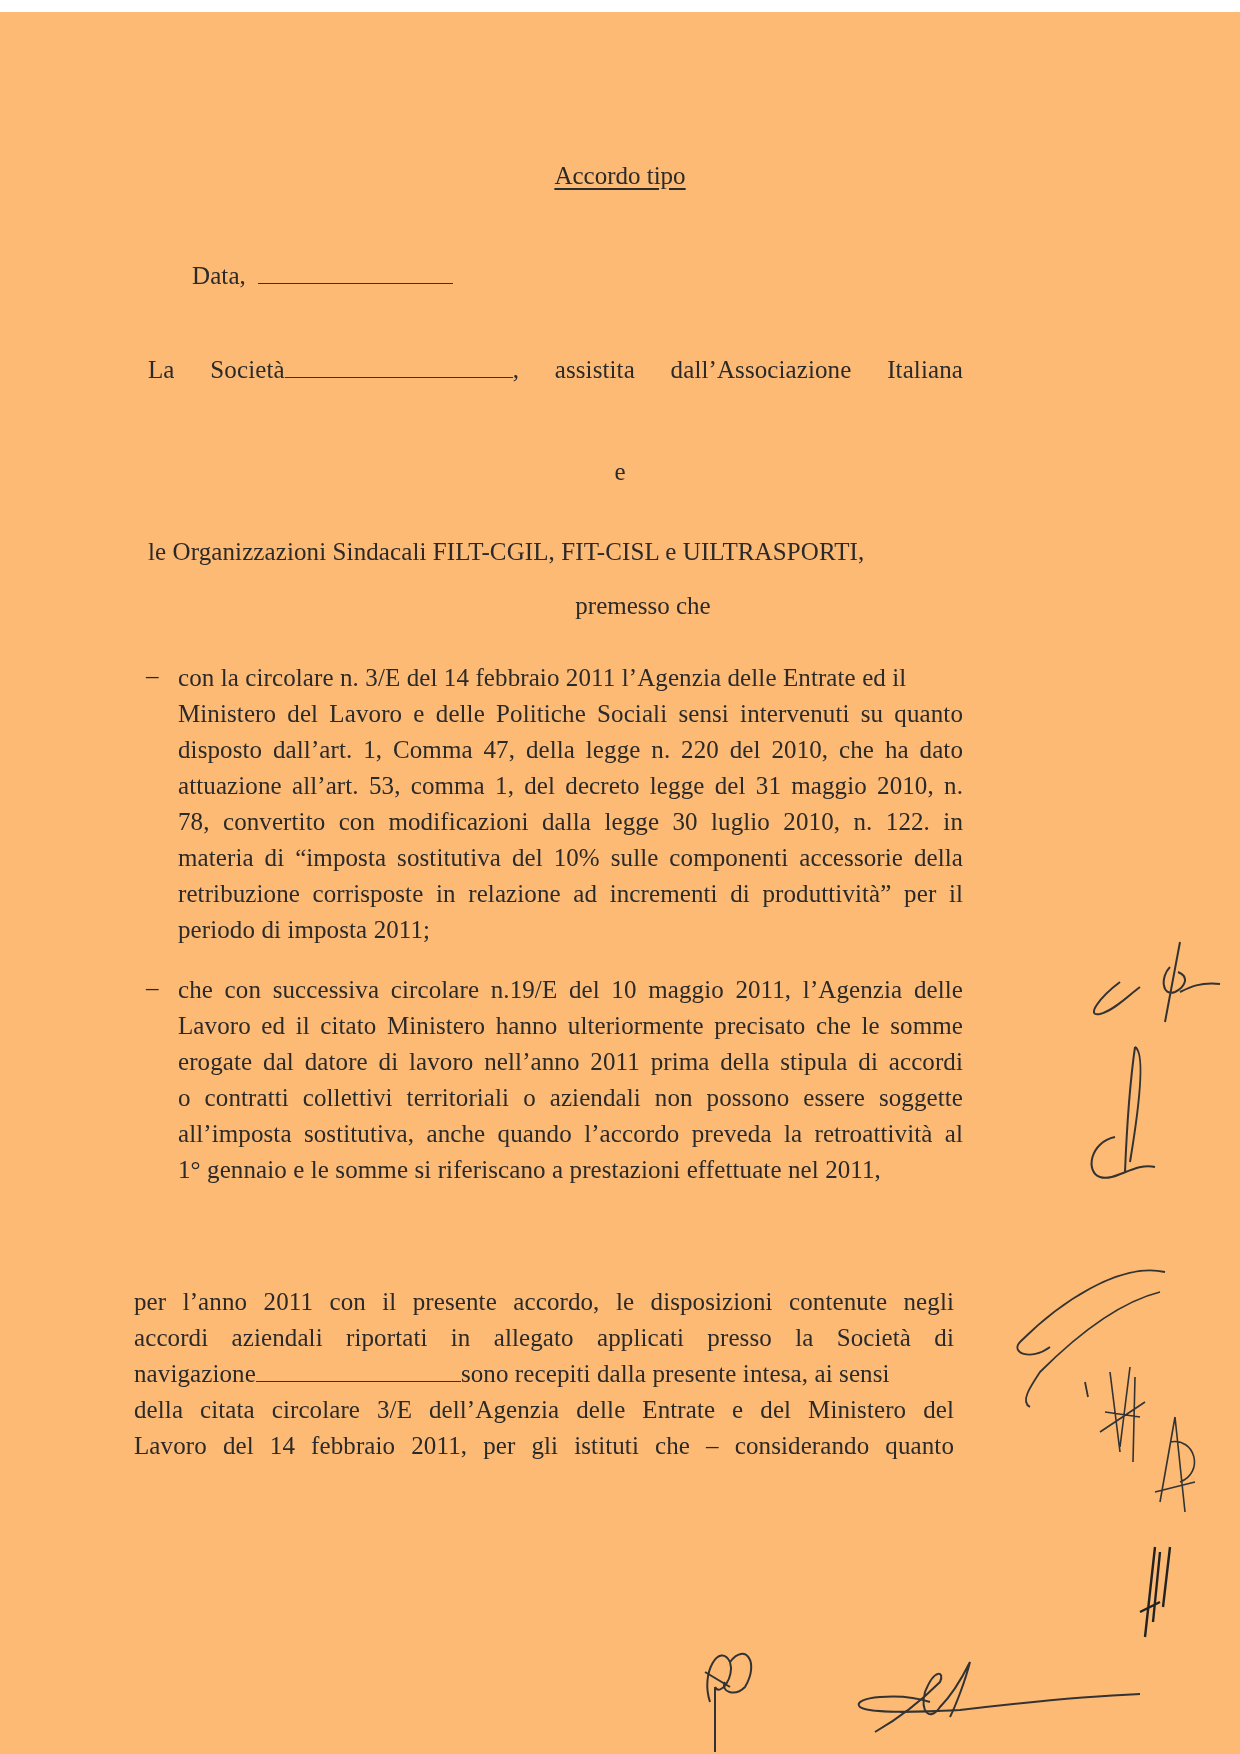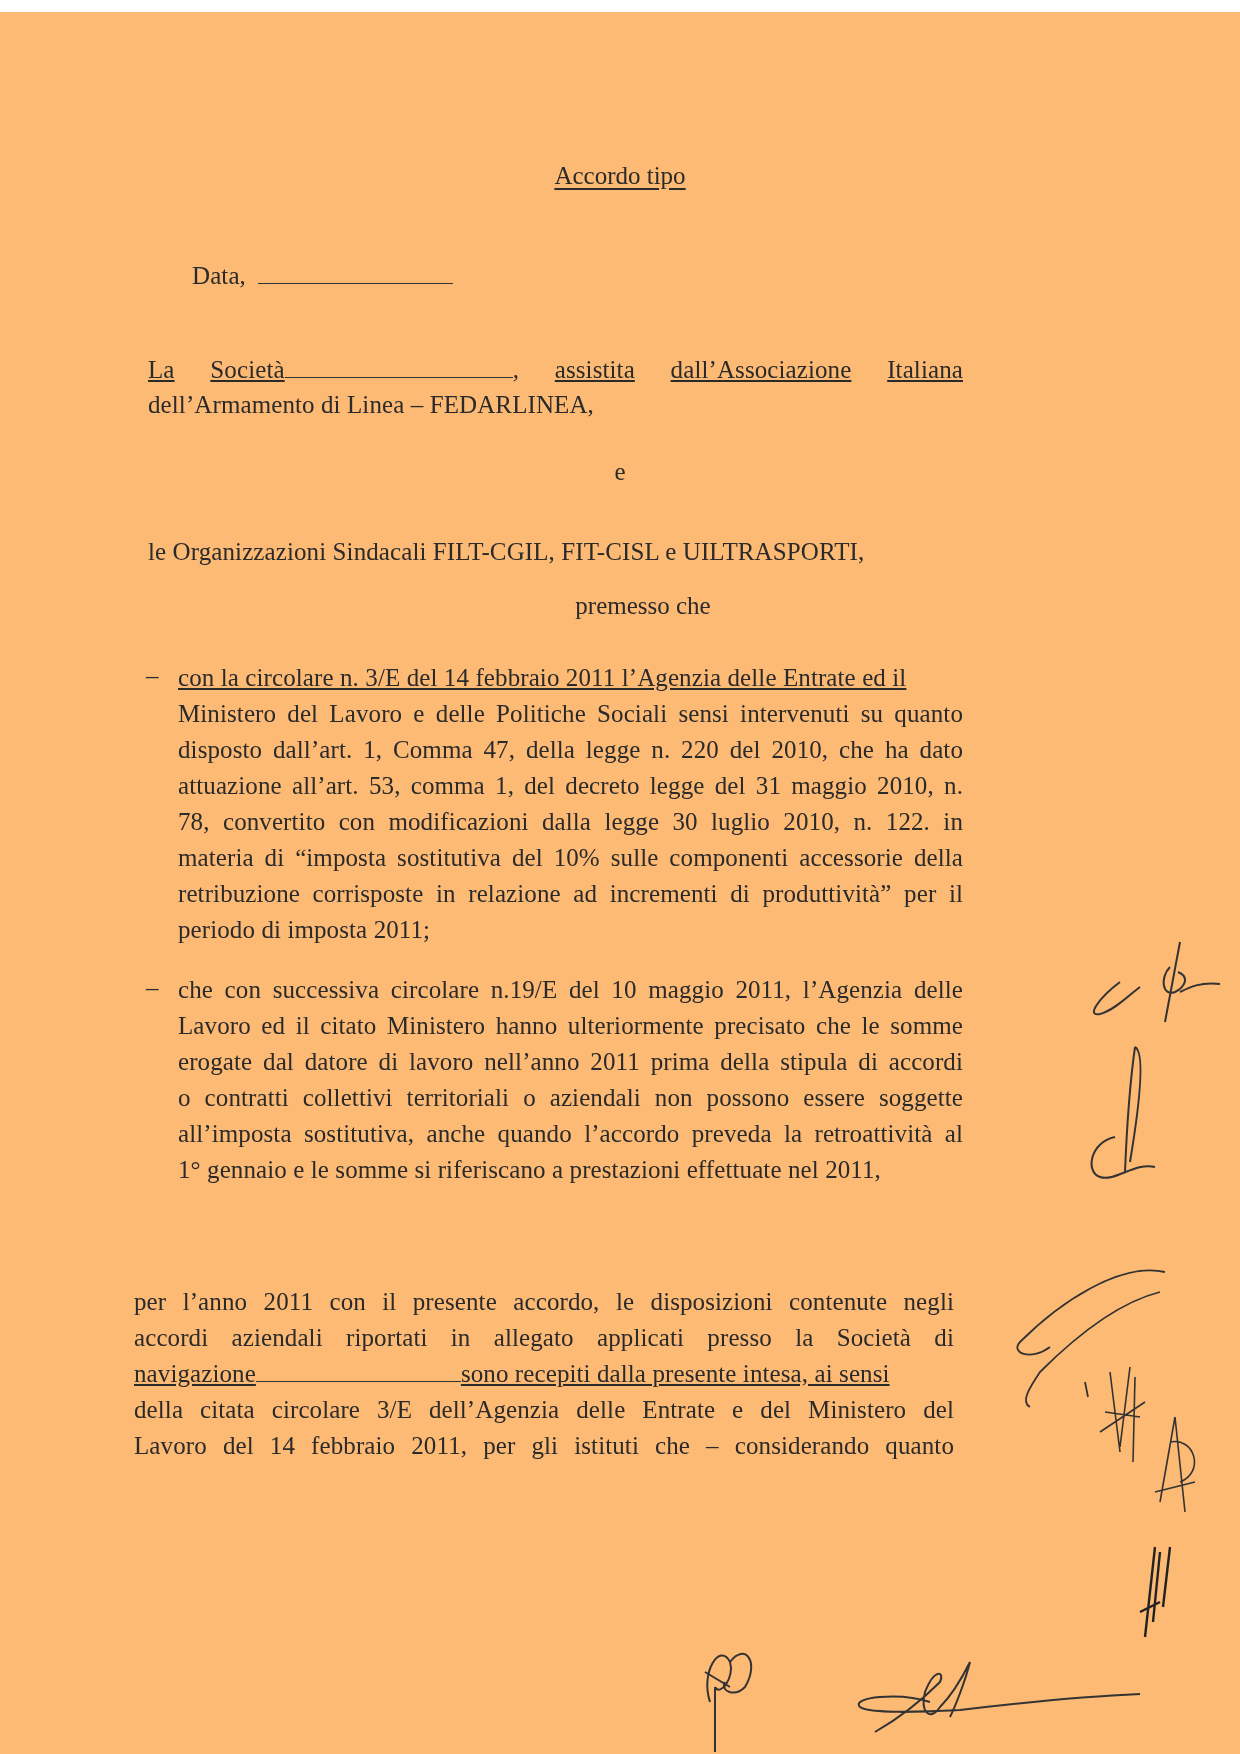--- a/index.html
+++ b/index.html
@@ -1,20 +1,20 @@
 <!DOCTYPE html>
 <html><head>
 <meta charset="utf-8">
 <style>
   html, body { margin: 0; padding: 0; background: #ffffff; }
   body { width: 1240px; height: 1754px; position: relative; overflow: hidden;
          font-family: "Liberation Serif", "DejaVu Serif", serif; color: #2a2a2a; }
   .page { position: absolute; left: 0; top: 12px; width: 1240px; height: 1754px; background: #fdba74; }
   .line { position: absolute; font-size: 25px; line-height: 36px; white-space: nowrap; letter-spacing: 0.1px; }
-  .just { display: flex; justify-content: space-between; text-decoration: underline; }
+  .just { display: flex; justify-content: space-between; }
   .title { position: absolute; top: 150px; left: 0; width: 1240px; text-align: center; font-size: 25px; }
   .title span { text-decoration: underline; text-underline-offset: 4px; }
   .center { position: absolute; left: 0; width: 1240px; text-align: center; font-size: 25px; }
   .blank { display: inline-block; border-bottom: 1.5px solid #333; vertical-align: baseline; height: 20px; }
   .dash { position: absolute; font-size: 25px; }
   .sig { position: absolute; }
   .sig svg { overflow: visible; }
 </style>
 </head>
 <body>
@@ -30,21 +30,20 @@
     <span class="blank" style="width:195px; margin-left:6px;"></span>
   </div>
 
   <div class="line just" style="left:148px; top:340px; width:815px;">
     <span>La</span>
     <span><span>Società</span><span class="blank" style="width:228px;"></span><span>,</span></span>
     <span>assistita</span>
     <span>dall’Associazione</span>
     <span>Italiana</span>
   </div>
-  <div class="line" style="left:148px; top:375px;">dell’Armamento di Linea – FEDARLINEA,</div>
 
   <div class="center" style="top:446px;">e</div>
 
   <div class="line" style="left:148px; top:522px;">le Organizzazioni Sindacali FILT-CGIL, FIT-CISL e UILTRASPORTI,</div>
 
   <div class="center" style="top:580px; padding-left:46px; box-sizing:border-box;">premesso che</div>
 
   <div class="dash" style="left:146px; top:650px;">–</div>
   <div>
     <div class="line just" style="left:178px; top:648px; width:785px;">con la circolare n. 3/E del 14 febbraio 2011 l’Agenzia delle Entrate ed il</div>

